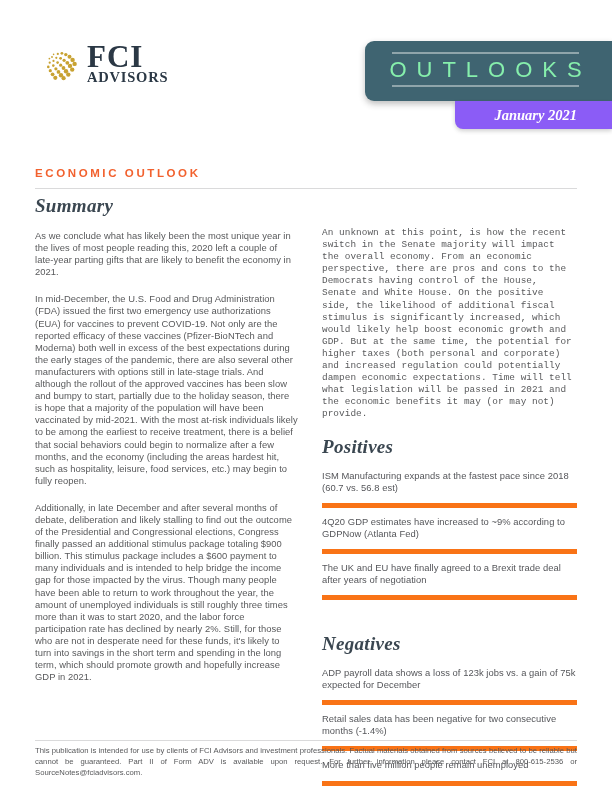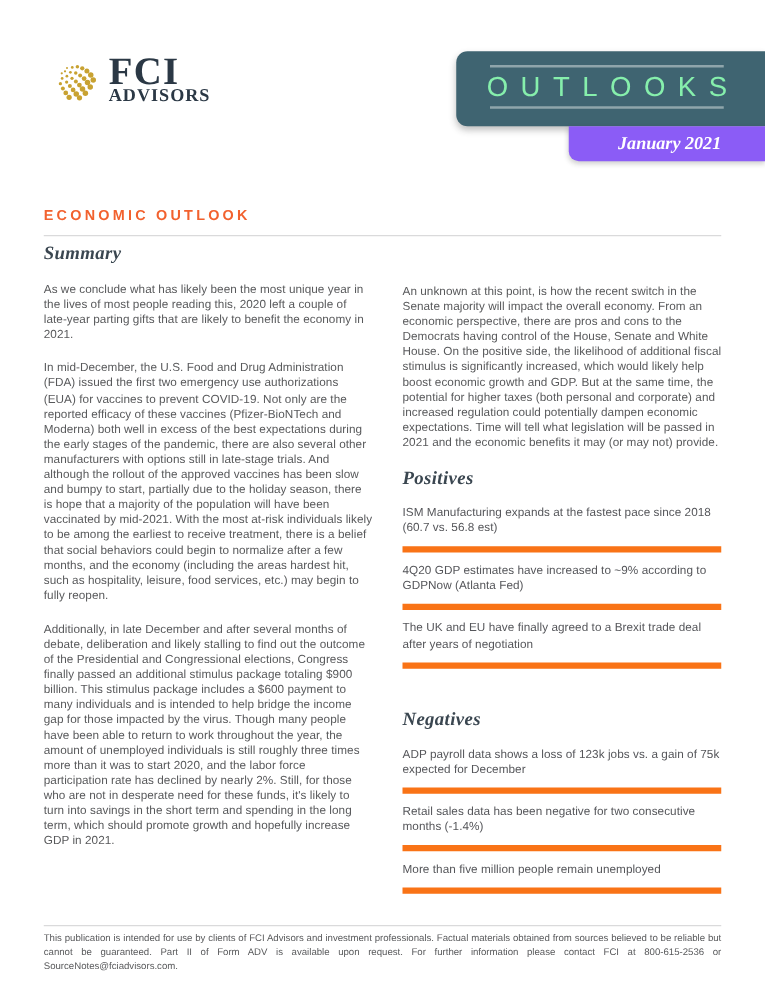--- a/index.html
+++ b/index.html
@@ -53,29 +53,29 @@
     position:absolute; left:35px; right:35px; top:188px;
     border-top:1px solid #DADADB;
   }
 
   
   .col-left  { position:absolute; left:35px;  top:195px; width:263px; }
   .col-right { position:absolute; left:322px; top:195px; width:255px; }
 
   h2.script-head {
     font-family:"Liberation Serif", serif; font-style:italic; font-weight:600;
-    font-size:15px; color:#3A4650; letter-spacing:0.3px;
+    font-size:19px; color:#3A4650; letter-spacing:0.3px;
   }
   .col-left h2.script-head { margin-bottom:13px; }
 
   .body-par {
     color:#58595B; font-size:9.4px; line-height:12.1px; letter-spacing:0.05px;
     margin-bottom:15px;
   }
-  .col-right .intro { margin-top:32px; }
+  .col-right .intro { margin-top:32px;font-family:Liberation Mono, monospace; }
 
   .list-head { margin-top:9px; margin-bottom:4px; }
 
   .pn-item {
     color:#55565A; font-size:9.4px; line-height:12.1px; letter-spacing:0.05px;
     padding:8px 0 9px 0; border-bottom:5px solid #f97316;
   }
 
   
   .footer {

